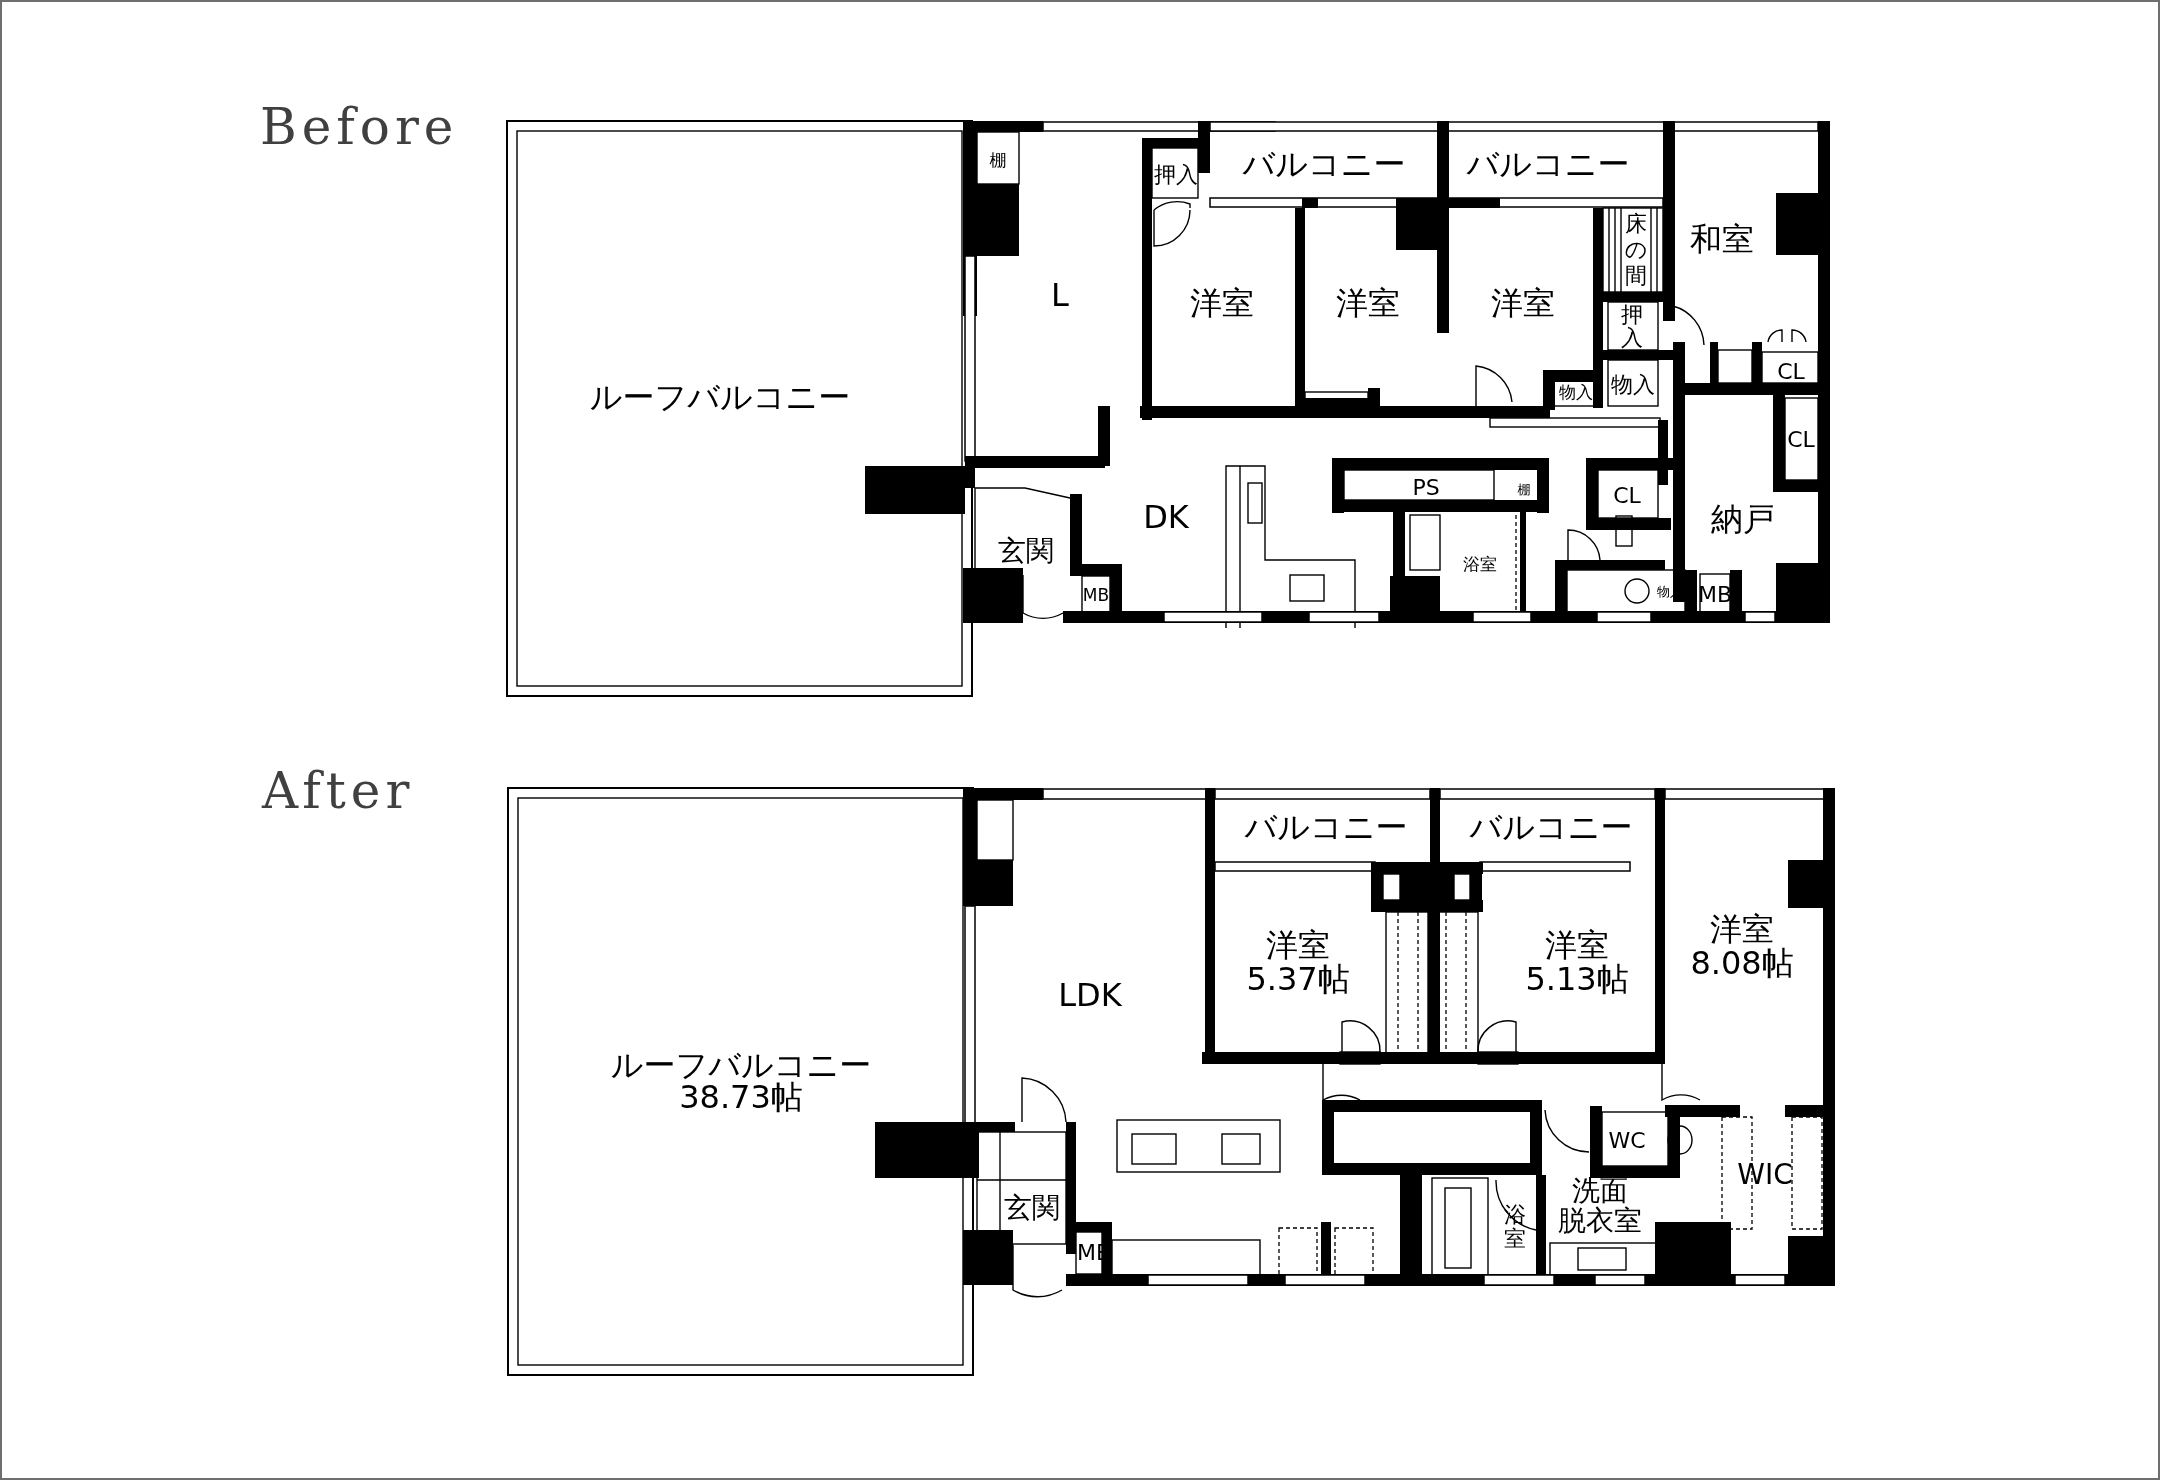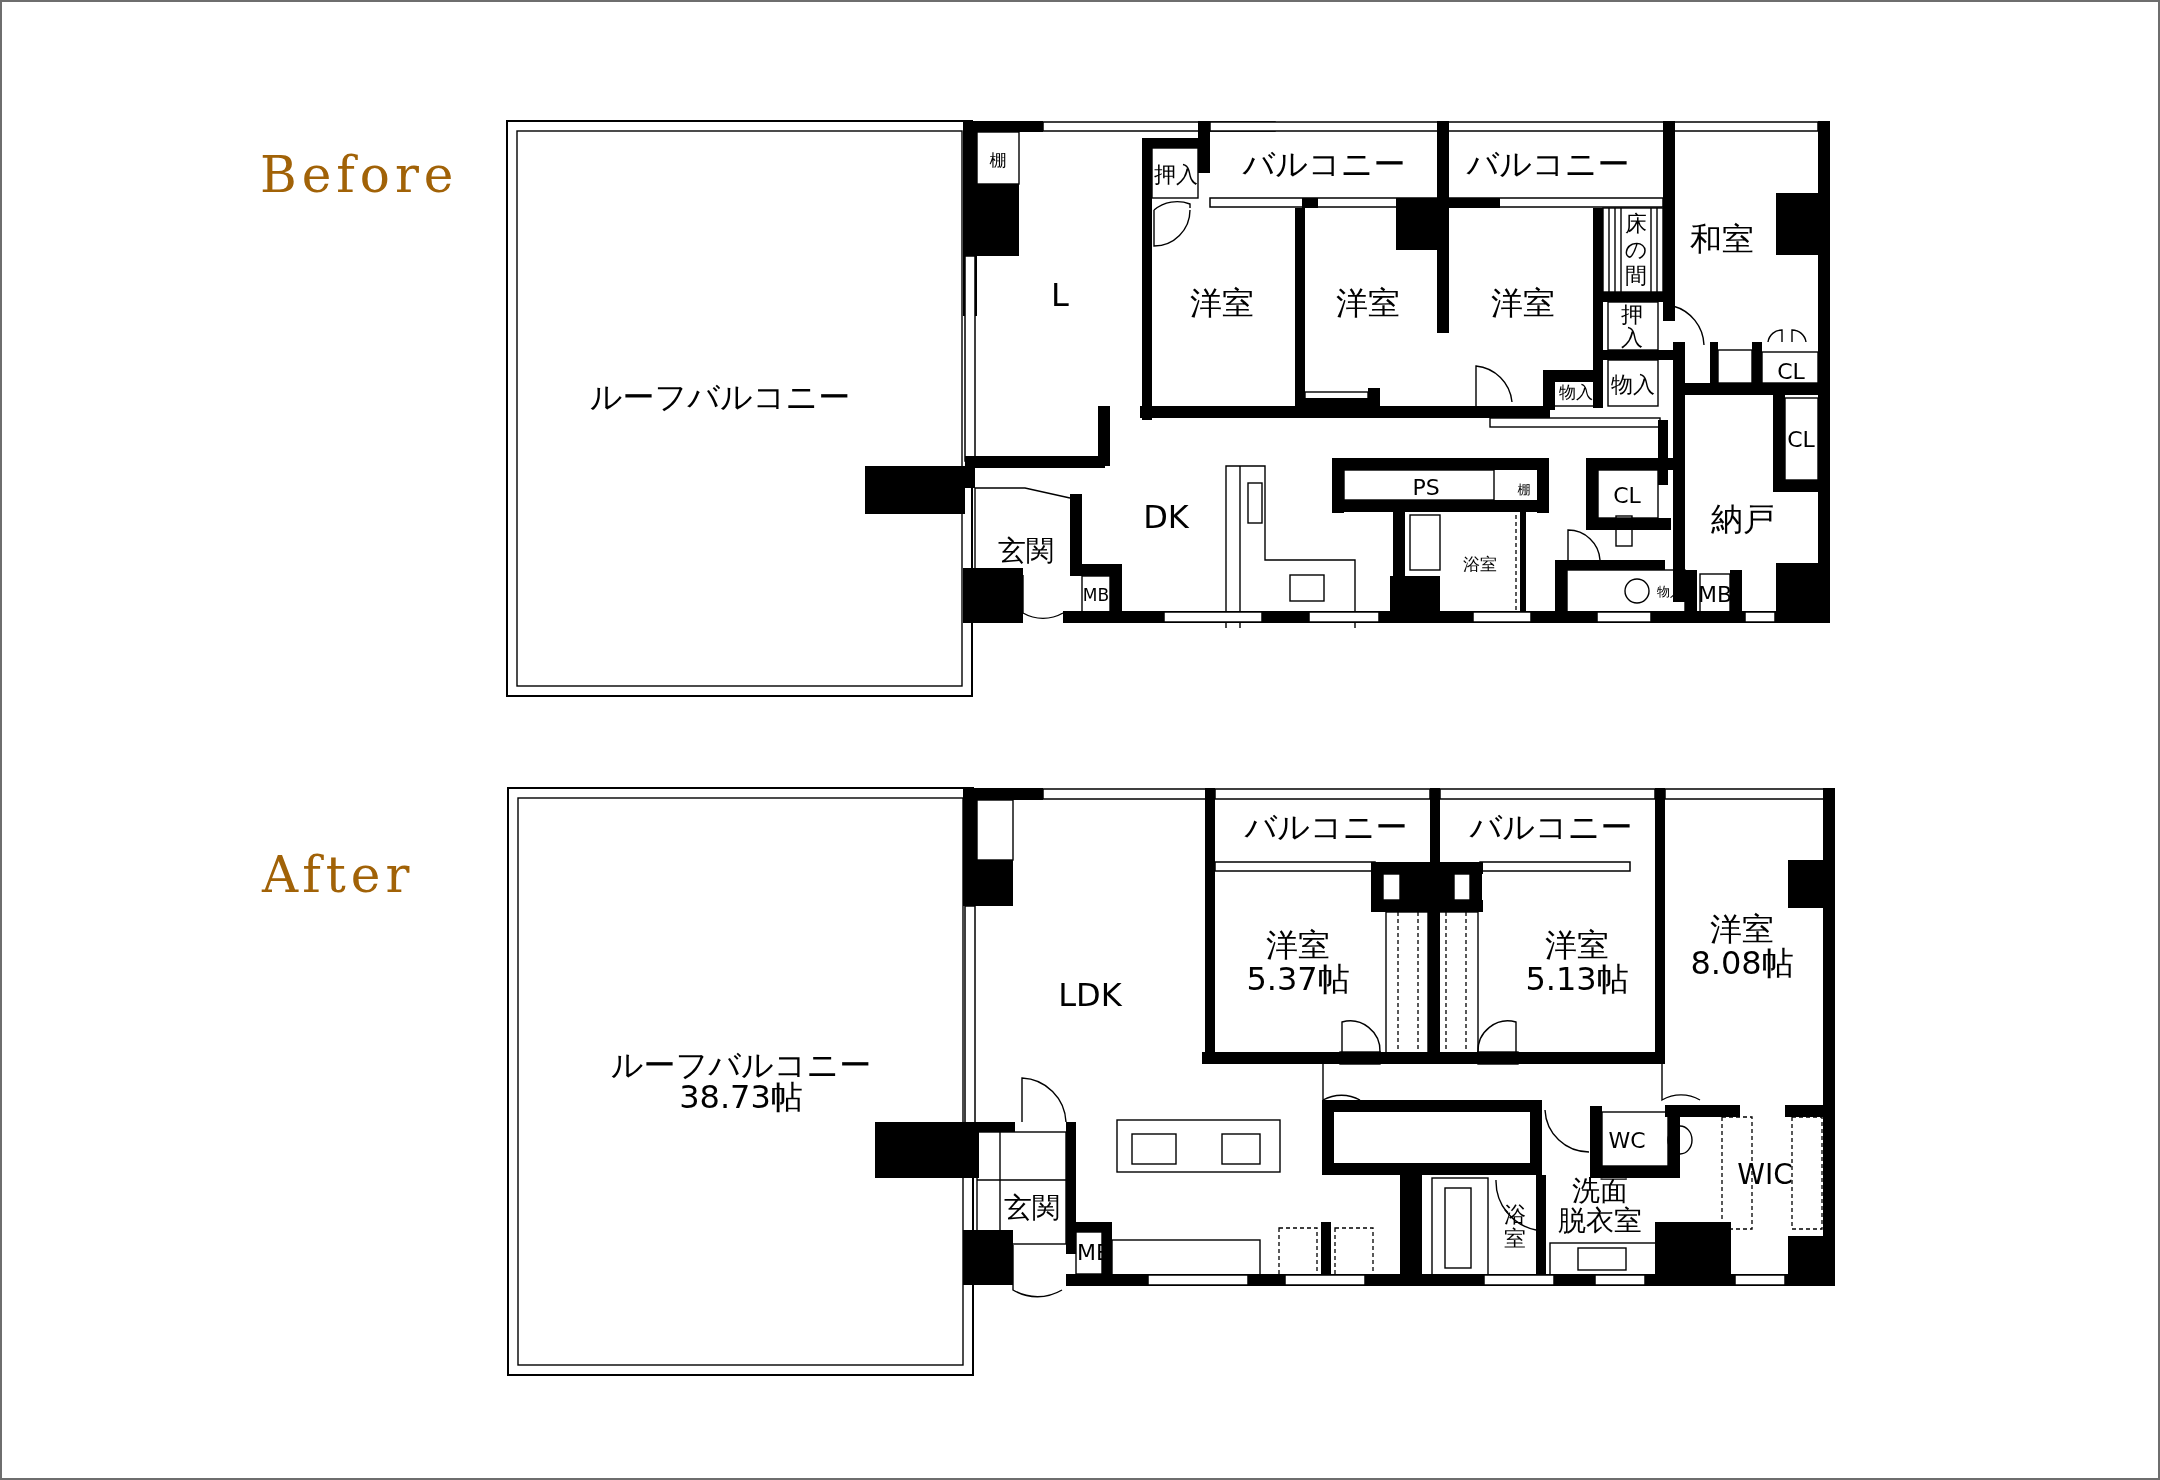--- a/index.html
+++ b/index.html
@@ -1,20 +1,20 @@
 <!DOCTYPE html>
 <html><head>
 <meta charset="utf-8">
 <style>
   html,body{margin:0;padding:0;background:#fff;}
   body{width:2160px;height:1480px;position:relative;overflow:hidden;font-family:"DejaVu Sans",sans-serif;}
   .frame{position:absolute;left:0;top:0;width:2156px;height:1476px;border:2px solid #6e6e6e;background:#fff;}
-  .section-title{position:absolute;font-family:"DejaVu Serif","Liberation Serif",serif;font-size:50px;letter-spacing:5px;color:#a16207;margin-top:48px;}
+  .section-title{position:absolute;font-family:"DejaVu Serif","Liberation Serif",serif;font-size:50px;letter-spacing:5px;color:#404040;}
   #title-before{left:260px;top:98px;}
-  #title-after{left:262px;top:798px;}
+  #title-after{left:262px;top:762px;}
   svg.plan{position:absolute;left:0;top:0;}
   .wall{fill:#000;}
   .thin{fill:none;stroke:#000;stroke-width:2;}
   .thin1{fill:none;stroke:#000;stroke-width:1.4;}
   .win{fill:#fff;stroke:#000;stroke-width:1.5;}
   .dash{fill:none;stroke:#000;stroke-width:1.3;stroke-dasharray:4 3;}
   .lbl{font-family:"DejaVu Sans","Liberation Sans",sans-serif;fill:#000;text-anchor:middle;}
   .lbl-l{font-size:32px;}
   .lbl-m{font-size:28px;}
   .lbl-s{font-size:22px;}

